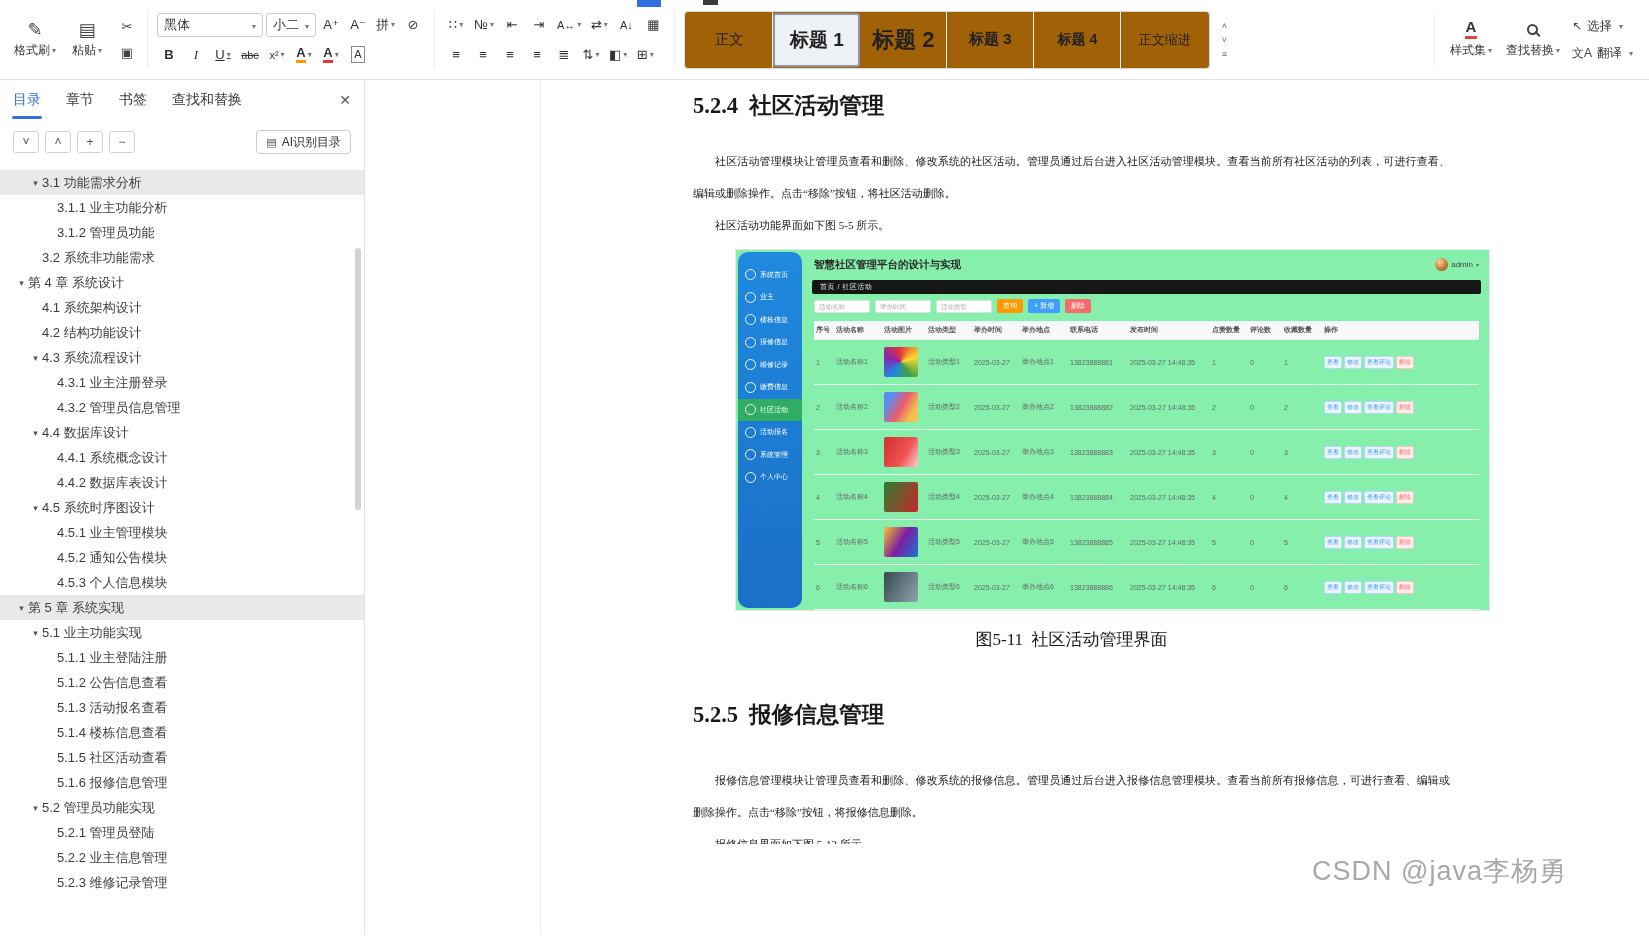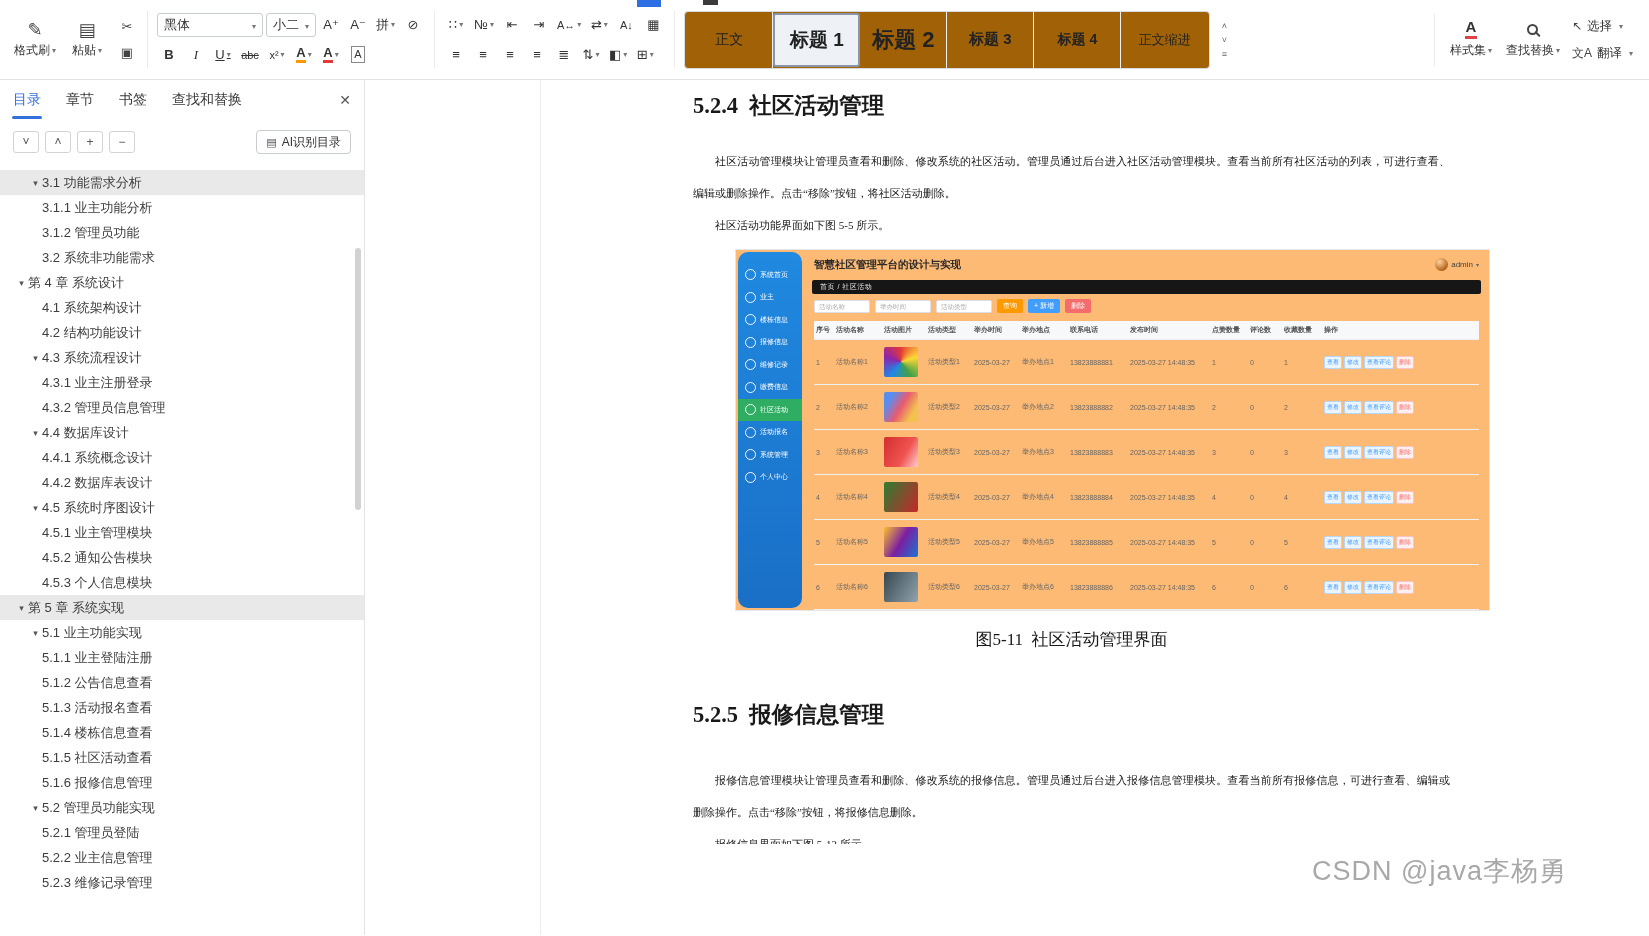--- a/index.html
+++ b/index.html
@@ -77,21 +77,21 @@
   .nav-controls { display:flex; align-items:center; gap:6px; padding:10px 13px 8px; }
   .nc-box { width:26px; height:22px; border:1px solid #d0d3d8; border-radius:3px; font-size:12px;
     color:#555; display:flex; align-items:center; justify-content:center; background:#fff; cursor:pointer; }
   .ai-btn { margin-left:auto; height:24px; border:1px solid #c8cbd0; border-radius:4px; background:#fff;
     display:flex; align-items:center; gap:5px; padding:0 9px; font-size:12px; color:#333; }
   .ai-ic { font-size:11px; color:#555; }
   .toc { flex:1; padding:8px 0; overflow:hidden; }
   .toc-item { height:25px; display:flex; align-items:center; font-size:13px; color:#3d3d3d; cursor:pointer; }
   .toc-item.sel { background:#e9e9e9; }
   .tarrow { width:13px; text-align:center; font-size:9px; color:#555; flex:none; }
-  .lvl0 { padding-left:15px; } .lvl1 { padding-left:29px; } .lvl2 { padding-left:29px; }
+  .lvl0 { padding-left:15px; } .lvl1 { padding-left:29px; } .lvl2 { padding-left:44px; }
   .tlabel { white-space:nowrap; }
   .toc-scroll-thumb { position:absolute; right:3px; top:168px; width:6px; height:262px;
     background:#d2d2d2; border-radius:3px; }
 
   
   .docarea { flex:1; position:relative; overflow:hidden; background:#fff; }
   .page-edge { position:absolute; left:175px; top:0; bottom:0; width:1px; background:#ededed; }
   .page { position:absolute; left:176px; right:0; top:0; bottom:0; padding-left:152px;
     font-family:"Liberation Serif","DejaVu Serif",serif; color:#191919; }
   .doc-h { font-size:22.5px; font-weight:bold; margin-top:10px; width:757px; white-space:pre-wrap; }
@@ -100,21 +100,21 @@
     text-align:justify; margin-top:24px; }
   .lead { margin-top:0; }
   .body2 { margin-top:34px; }
   .partial-wrap { height:16px; overflow:hidden; }
   .partial { margin-top:0; }
   .caption { width:757px; text-align:center; font-size:17px; margin-top:13px; white-space:pre-wrap; }
   .watermark { position:absolute; right:82px; bottom:46px; font-family:"Liberation Sans",sans-serif;
     font-size:27px; color:#999; opacity:.85; letter-spacing:1px; }
 
   
-  .fig { margin:8px 0 17px 42px; width:755px; height:362px; border:1px solid #e6e6e6; overflow:hidden; background:#fdba74; }
+  .fig { margin:8px 0 17px 42px; width:755px; height:362px; border:1px solid #e6e6e6; overflow:hidden; background:#86efac; }
   .eapp { display:flex; width:100%; height:100%; font-family:"Liberation Sans",sans-serif; }
   .eapp-side { width:64px; flex:none; background:linear-gradient(180deg,#2089e0,#1a6fc6);
     border-radius:10px; margin:2px; padding-top:12px; display:flex; flex-direction:column; gap:1px; overflow:hidden; }
   .emi { height:21.5px; display:flex; align-items:center; gap:4px; padding-left:7px; color:#fff; font-size:7px; cursor:pointer; }
   .emi.active { background:#2fae63; }
   .emi-ic { width:11px; height:11px; flex:none; border:1px solid rgba(255,255,255,.95); border-radius:50%; }
   .emi-label { white-space:nowrap; }
   .eapp-main { flex:1; min-width:0; display:flex; flex-direction:column; }
   .eapp-header { height:32px; display:flex; align-items:center; padding:0 10px; }
   .eapp-title { font-size:10.5px; font-weight:bold; color:#2b2b2b; }

